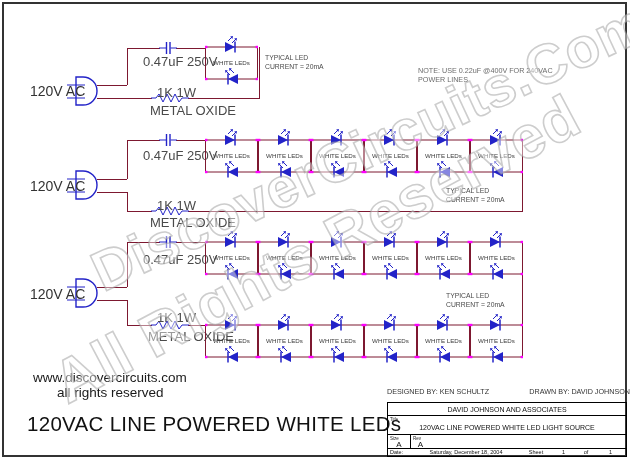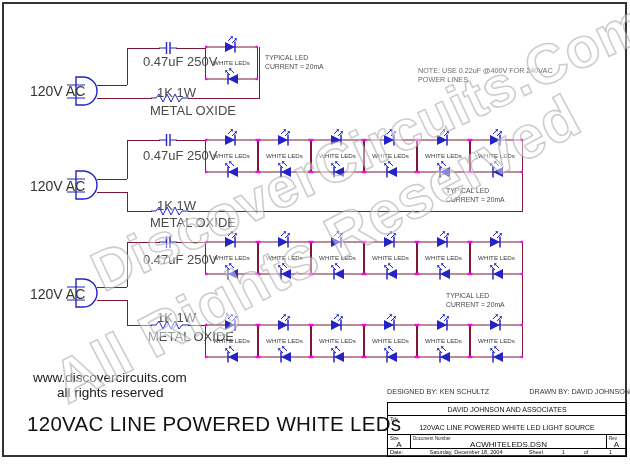--- a/index.html
+++ b/index.html
@@ -561,24 +561,20 @@
     <div class="tb-r1">DAVID JOHNSON AND ASSOCIATES</div>
     <div class="tb-r2">
       <span class="tb-lab">Title</span>
       <div class="tb-title">120VAC LINE POWERED WHITE LED LIGHT SOURCE</div>
     </div>
     <div class="tb-r3">
       <div class="tb-cell tb-size">
         <span class="tb-lab">Size</span>
         <div class="tb-val">A</div>
       </div>
-      <div class="tb-cell tb-doc">
-        <span class="tb-lab">Document Number</span>
-        <div class="tb-val">ACWHITELEDS.DSN</div>
-      </div>
       <div class="tb-cell tb-rev">
         <span class="tb-lab">Rev</span>
         <div class="tb-val">A</div>
       </div>
     </div>
     <div class="tb-r4">
       <div class="c" style="width:23px;text-align:left;padding-left:2px">Date:</div>
       <div class="c" style="width:110px">Saturday, December 18, 2004</div>
       <div class="c" style="width:30px">Sheet</div>
       <div class="c" style="width:25px">1</div>

